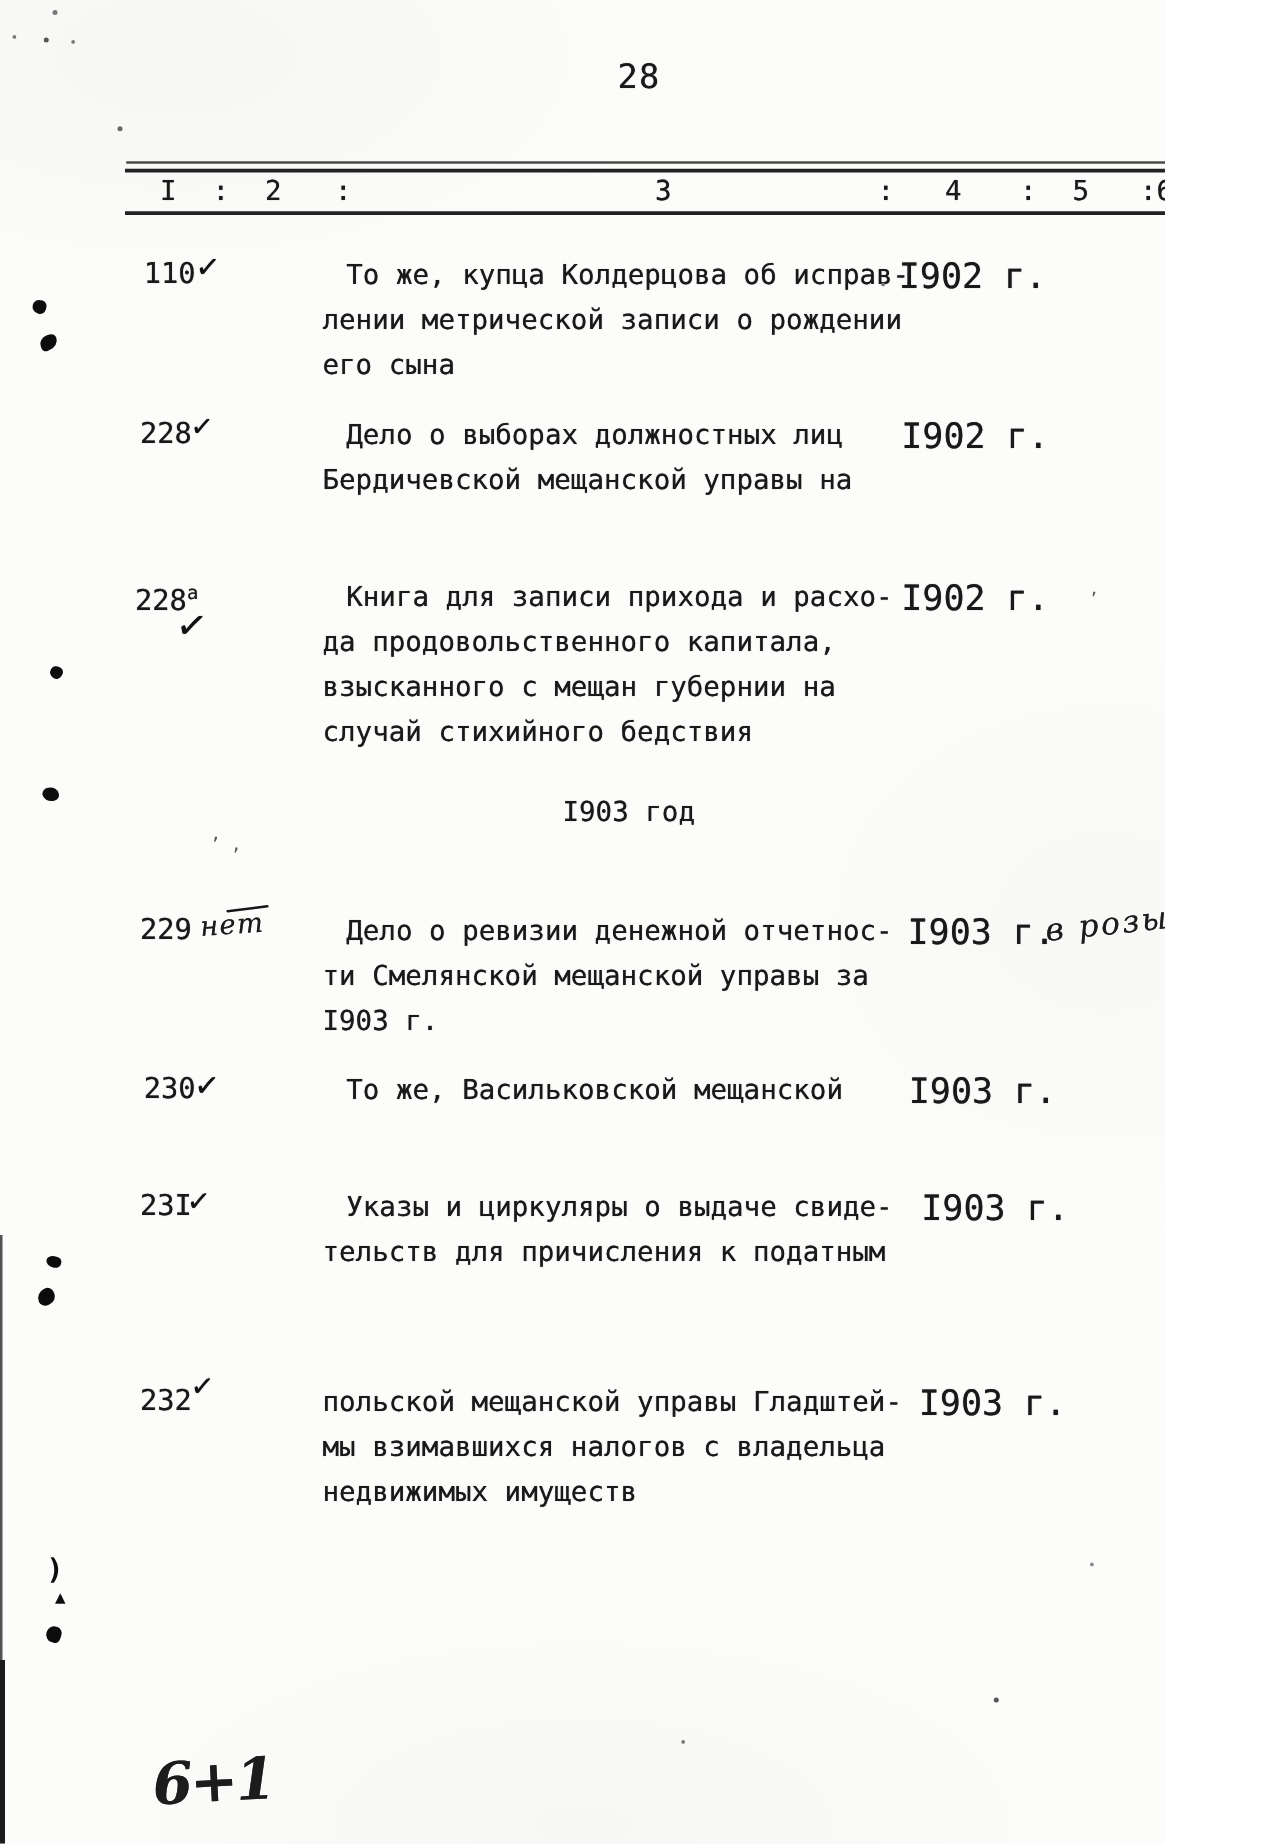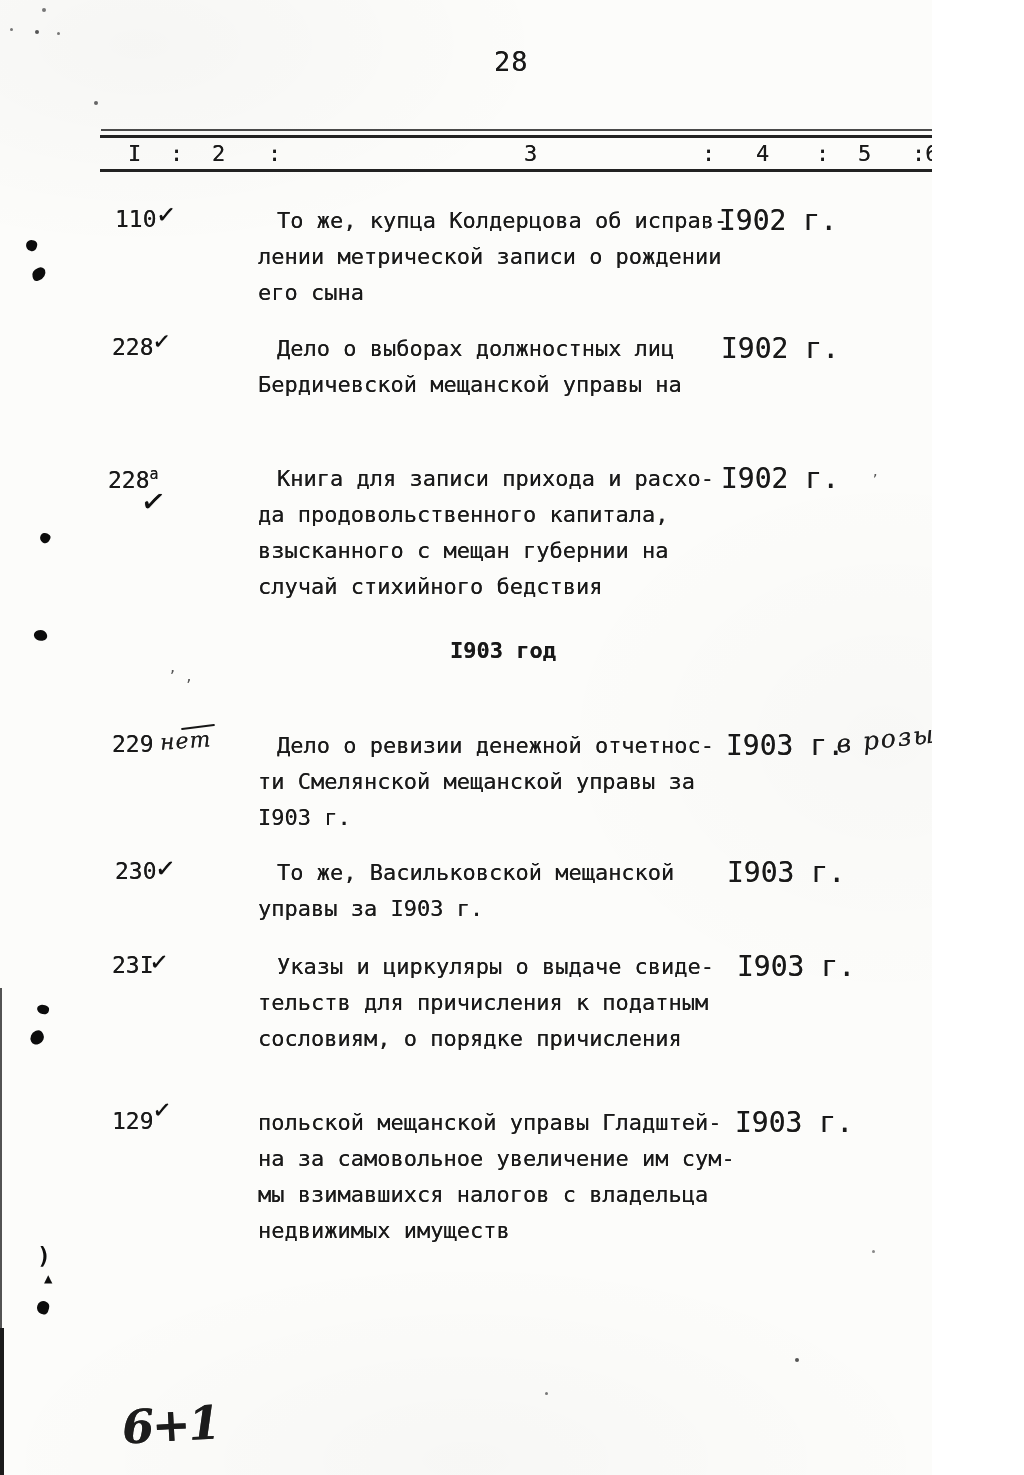--- a/index.html
+++ b/index.html
@@ -29,21 +29,21 @@
   .entry .num{position:absolute;font-size:23px;}
   .entry sup{font-size:15px;}
   .check{
     position:absolute;font-size:27px;font-weight:bold;color:#111;
     text-shadow:0 0 .7px #000;transform:rotate(4deg);
   }
   .desc{position:absolute;left:258px;width:540px;}
   .line{font-size:22px;line-height:36px;height:36px;}
   .line.first{text-indent:19px;}
   .year{position:absolute;font-size:28px;line-height:36px;}
-  .heading{position:absolute;font-size:22px;font-weight:bold;}
+  .heading{position:absolute;font-size:22px;}
   .hand{
     position:absolute;
     font-family:"DejaVu Serif", serif;
     font-style:italic;color:#1c1c1c;
     text-shadow:0 0 .5px rgba(0,0,0,.7);
     white-space:nowrap;
   }
   .net{font-size:22px;transform:rotate(-4deg);letter-spacing:1px;}
   .net-bar{position:absolute;background:#161616;height:2px;transform:rotate(-7deg);border-radius:2px;}
   .annot{font-size:25px;transform:rotate(-6deg);letter-spacing:2px;}
@@ -123,42 +123,39 @@
     </div>
     <span class="year tw" style="left:726px;top:728px;">I903 г.</span>
     <span class="hand annot" style="left:836px;top:722px;">в розыске</span>
   </div>
 
   <div class="entry">
     <span class="num tw" style="left:115px;top:858px;">230</span>
     <span class="check" style="left:157px;top:851px;font-size:28px;">✓</span>
     <div class="desc" style="top:855px;">
       <div class="line first tw">То же, Васильковской мещанской</div>
-      <div class="line tw">управы за I903 г.</div>
     </div>
     <span class="year tw" style="left:727px;top:855px;">I903 г.</span>
   </div>
 
   <div class="entry">
     <span class="num tw" style="left:112px;top:952px;">23I</span>
     <span class="check" style="left:151px;top:946px;font-size:26px;">✓</span>
     <div class="desc" style="top:949px;">
       <div class="line first tw">Указы и циркуляры о выдаче свиде-</div>
       <div class="line tw">тельств для причисления к податным</div>
-      <div class="line tw">сословиям, о порядке причисления</div>
     </div>
     <span class="year tw" style="left:737px;top:949px;">I903 г.</span>
   </div>
 
   <div class="entry">
-    <span class="num tw" style="left:112px;top:1108px;">129</span>
+    <span class="num tw" style="left:112px;top:1108px;">232</span>
     <span class="check" style="left:154px;top:1094px;font-size:26px;">✓</span>
     <div class="desc" style="top:1105px;">
       <div class="line tw">польской мещанской управы Гладштей-</div>
-      <div class="line tw">на за самовольное увеличение им сум-</div>
       <div class="line tw">мы взимавшихся налогов с владельца</div>
       <div class="line tw">недвижимых имуществ</div>
     </div>
     <span class="year tw" style="left:735px;top:1105px;">I903 г.</span>
   </div>
 
   <div class="hand footer-mark" style="left:122px;top:1398px;">6+1</div>
 
   <div class="blob" style="left:26px;top:240px;width:11px;height:11px;transform:rotate(15deg);"></div>
   <div class="blob" style="left:32px;top:268px;width:14px;height:12px;transform:rotate(-20deg);border-radius:60% 40% 70% 30%;"></div>

